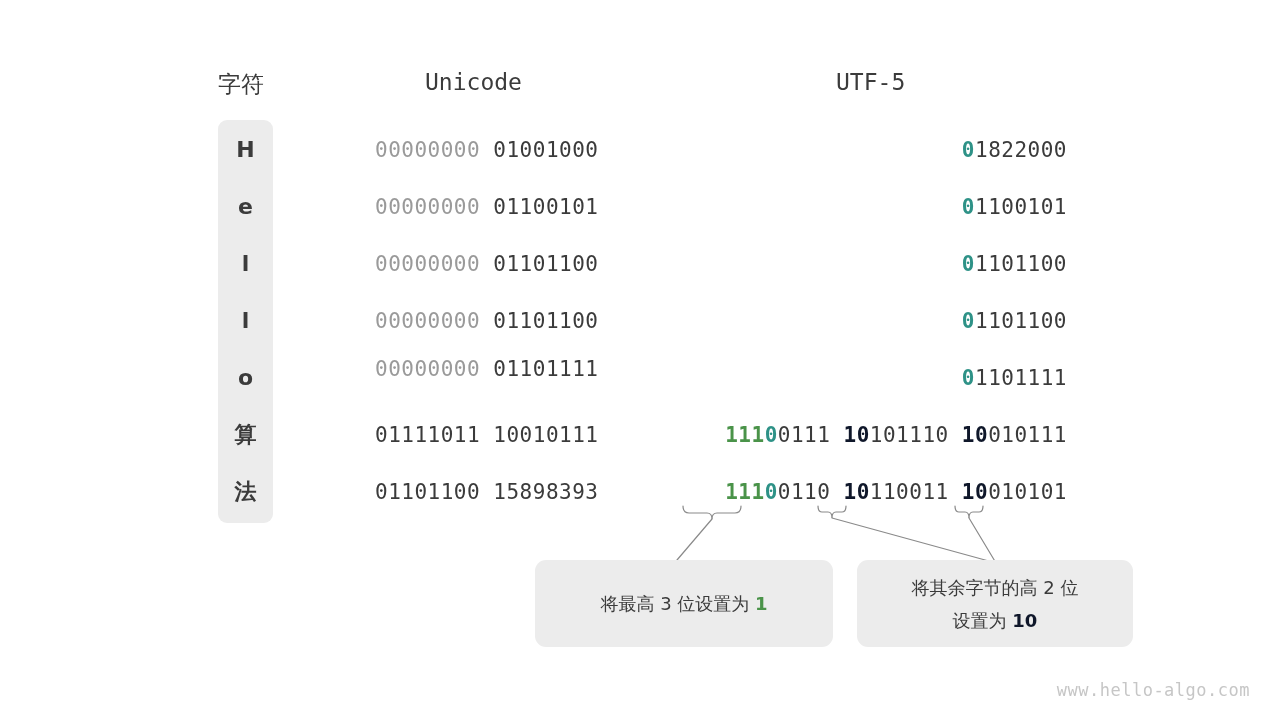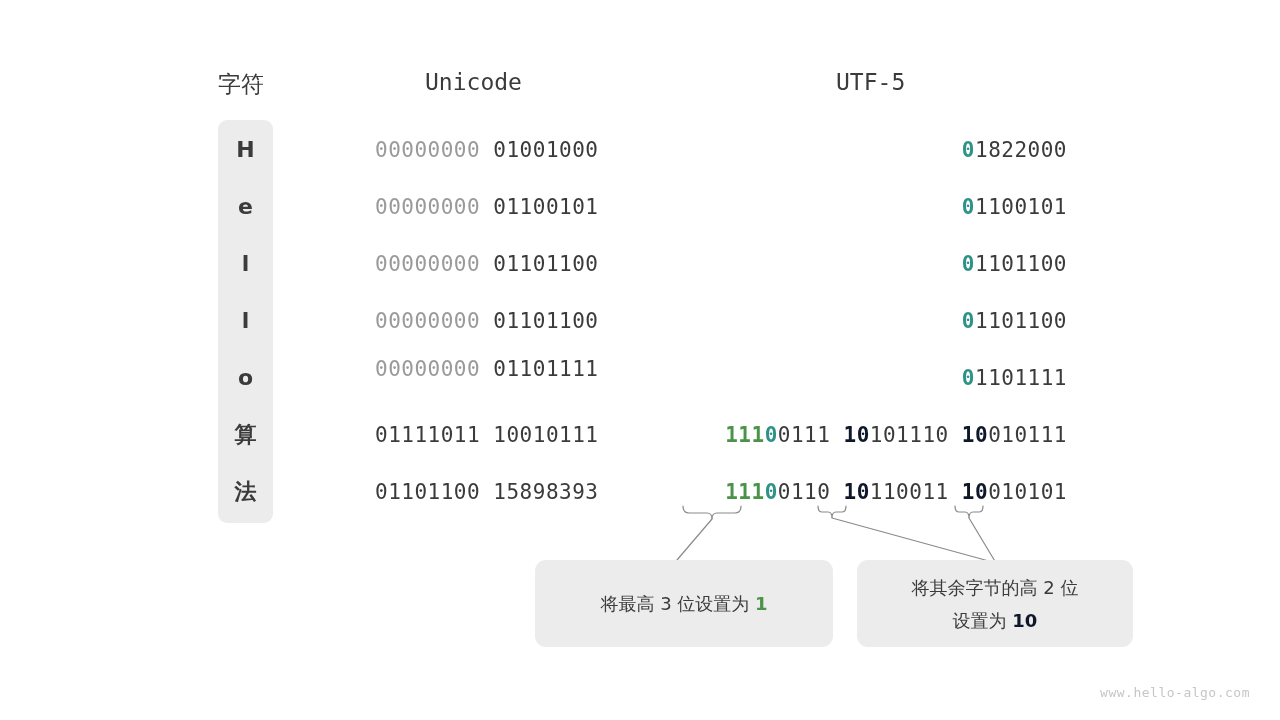--- a/index.html
+++ b/index.html
@@ -102,21 +102,21 @@
   #callout-left  { left: 535px; top: 560px; width: 298px; height: 87px; }
   #callout-right { left: 857px; top: 560px; width: 276px; height: 87px; }
   .callout .green, .callout .blue { font-weight: bold; }
 
   
   #watermark {
     position: absolute;
     right: 30px;
     bottom: 20px;
     font-family: "DejaVu Sans Mono", monospace;
-    font-size: 13px;
+    font-size: 17px;
     color: #c6c6c6;
     letter-spacing: 0.5px;
   }
 </style>
 </head>
 <body>
 
 <div class="hdr" id="hdr-char">字符</div>
 <div class="hdr" id="hdr-unicode">Unicode</div>
 <div class="hdr" id="hdr-utf8">UTF-5</div>

